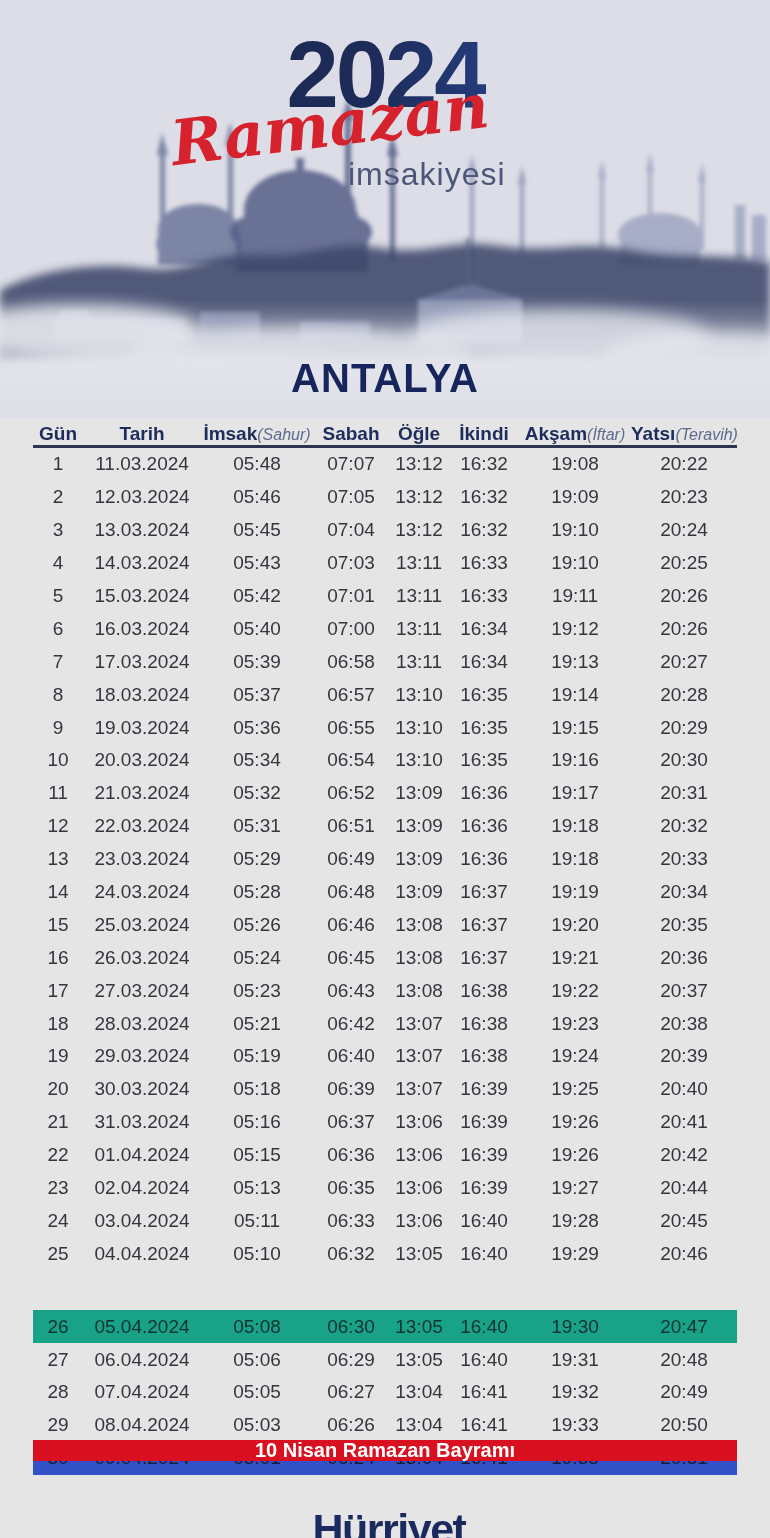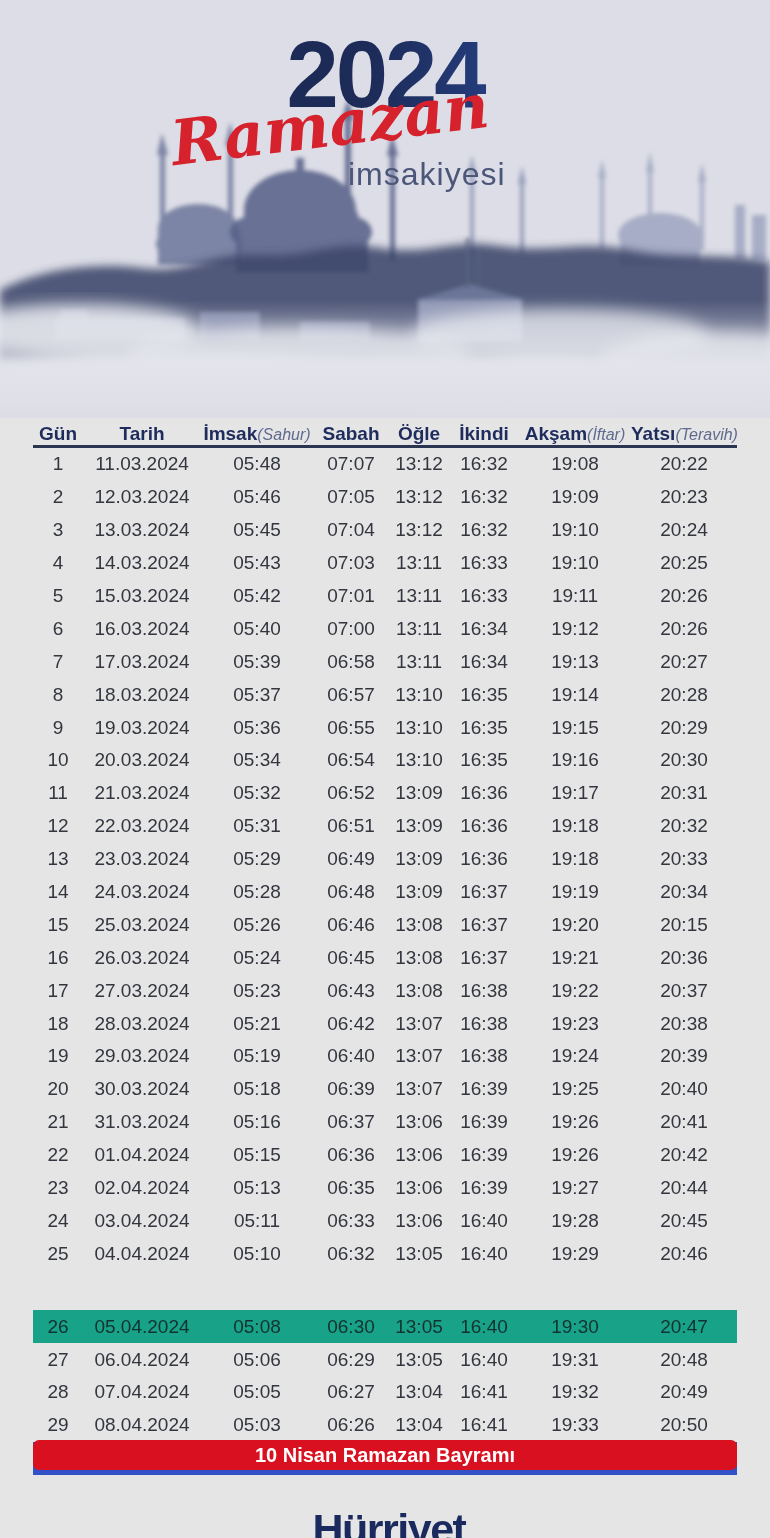--- a/index.html
+++ b/index.html
@@ -118,29 +118,28 @@
   .tbody .row > div { text-align: center; white-space: nowrap; }
   .tbody .row.hl-green { background: #18a287; color: #123231; margin-top: 40px; }
   .tbody .row.hl-blue  { background: #3351c7; color: #151d36; }
 
   
   .banner {
     position: absolute;
     top: 1440px;
     left: 33px;
     width: 704px;
-    height: 30px;
+    height: 21px;
     background: #d8101f;
     display: flex;
     align-items: center;
     justify-content: center;
     color: #ffffff;
     font-size: 20px;
     font-weight: bold;
-    border-radius: 6px;
   }
   .footer-logo {
     position: absolute;
     top: 1476px;
     left: 4px;
     width: 100%;
     text-align: center;
     margin-top: 32px;
   }
   .footer-logo .logo-main {
@@ -256,20 +255,21 @@
         <ellipse cx="180" cy="385" rx="200" ry="30" opacity="0.9"></ellipse>
         <ellipse cx="520" cy="392" rx="220" ry="32" opacity="0.9"></ellipse>
       </g>
 
       <rect x="0" y="300" width="770" height="118" fill="url(#fogFade)"></rect>
     </svg>
 
     <div class="year-title">2024</div>
     <div class="script-title">Ramazan</div>
     <div class="sub-title">imsakiyesi</div>
+    <div class="city-title">ANTALYA</div>
   </div>
 
   <div class="table-wrap">
     <div class="thead">
       <div class="th"><span>Gün</span><span class="sub"></span></div>
       <div class="th"><span>Tarih</span><span class="sub"></span></div>
       <div class="th"><span>İmsak</span><span class="sub">(Sahur)</span></div>
       <div class="th"><span>Sabah</span><span class="sub"></span></div>
       <div class="th"><span>Öğle</span><span class="sub"></span></div>
       <div class="th"><span>İkindi</span><span class="sub"></span></div>
@@ -418,21 +418,21 @@
           <div>20:34</div>
         </div>
         <div class="row">
           <div>15</div>
           <div>25.03.2024</div>
           <div>05:26</div>
           <div>06:46</div>
           <div>13:08</div>
           <div>16:37</div>
           <div>19:20</div>
-          <div>20:15</div>
+          <div>20:35</div>
         </div>
         <div class="row">
           <div>16</div>
           <div>26.03.2024</div>
           <div>05:24</div>
           <div>06:45</div>
           <div>13:08</div>
           <div>16:37</div>
           <div>19:21</div>
           <div>20:36</div>

